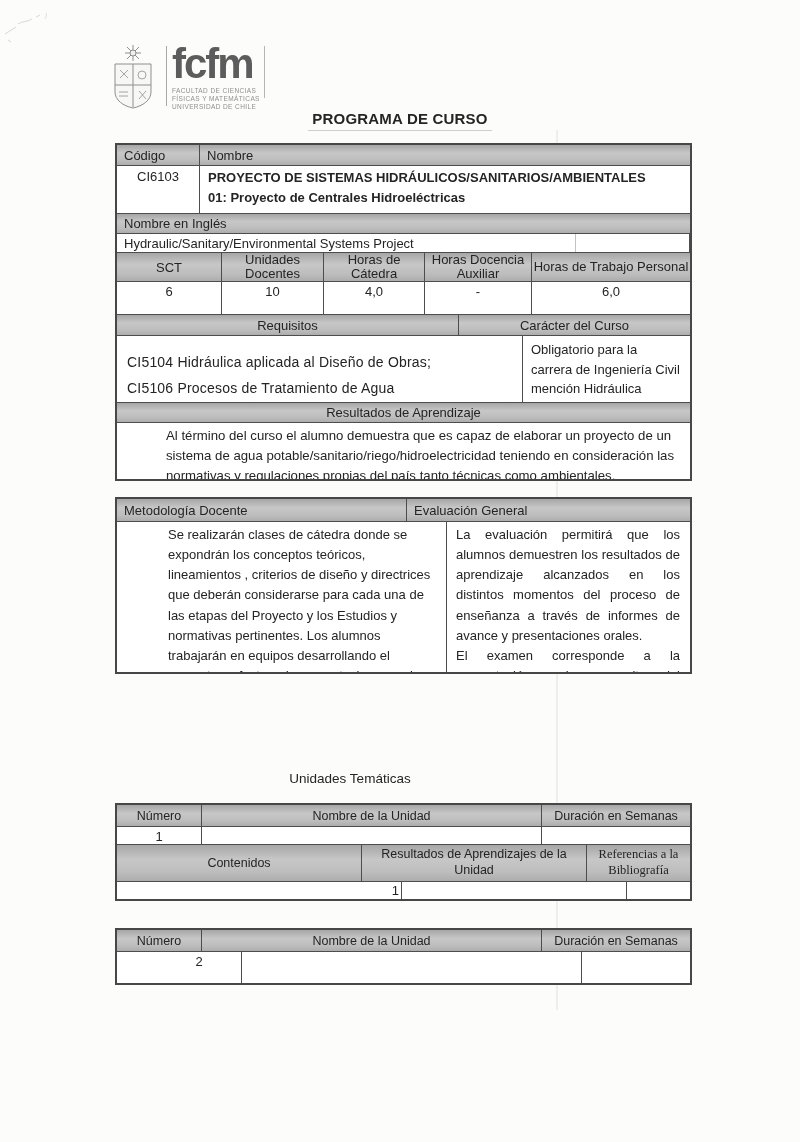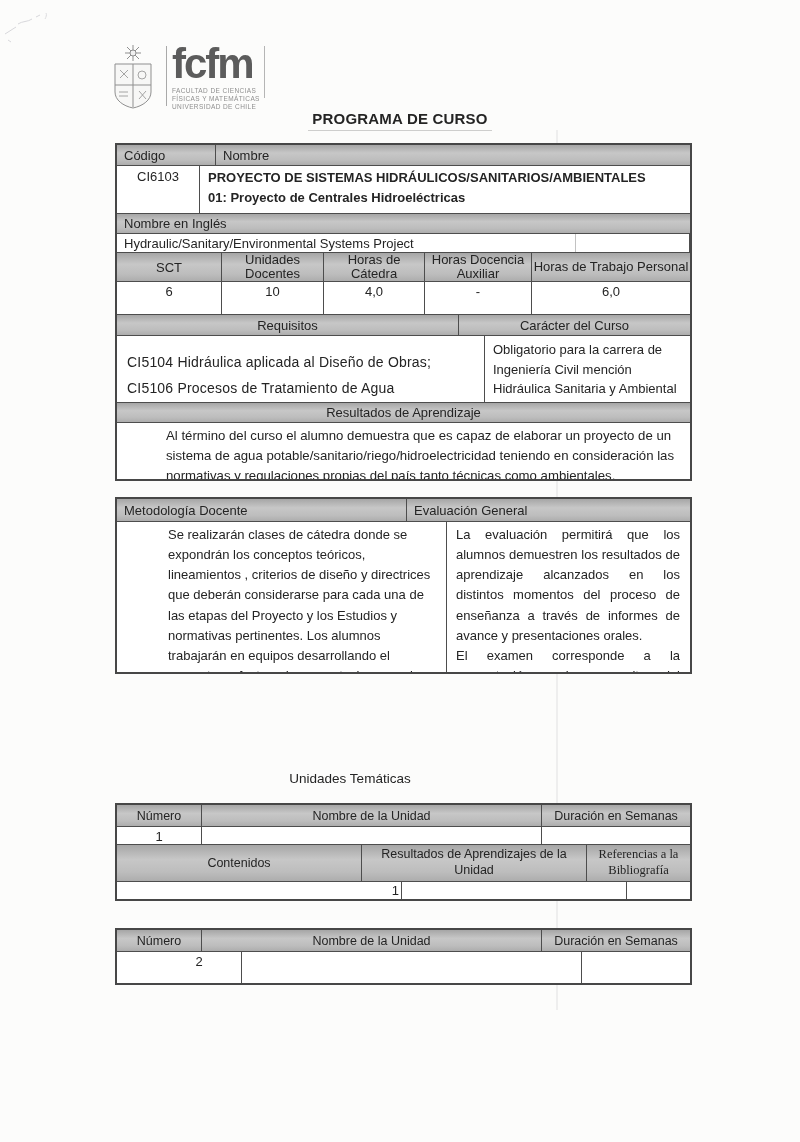--- a/index.html
+++ b/index.html
@@ -94,21 +94,21 @@
     </div>
     <div class="logo-bar-r"></div>
   </div>
 
   <div class="doc-title">
     <span>PROGRAMA DE CURSO</span>
   </div>
 
   <div class="tbl" style="top:143px;">
     <div class="row" style="height:21px;">
-      <div class="cell hdr t padL c" style="width:99px; justify-content:flex-start;">Código</div>
+      <div class="cell hdr t padL c" style="width:83px; justify-content:flex-start;">Código</div>
       <div class="cell hdr t padL" style="flex:1; display:flex; align-items:center;">Nombre</div>
     </div>
     <div class="row" style="height:48px;">
       <div class="cell t code-cell" style="width:83px;">CI6103</div>
       <div class="cell nombre-cell" style="flex:1;">
         <div class="t b">PROYECTO DE SISTEMAS HIDRÁULICOS/SANITARIOS/AMBIENTALES</div>
         <div class="t b">01: Proyecto de Centrales Hidroeléctricas</div>
       </div>
     </div>
     <div class="row" style="height:20px;">
@@ -130,21 +130,21 @@
       <div class="cell t topnum" style="width:102px;">10</div>
       <div class="cell t topnum" style="width:101px;">4,0</div>
       <div class="cell t topnum" style="width:107px;">-</div>
       <div class="cell t topnum" style="flex:1;">6,0</div>
     </div>
     <div class="row" style="height:21px;">
       <div class="cell hdr t c" style="width:342px;">Requisitos</div>
       <div class="cell hdr t c" style="flex:1;">Carácter del Curso</div>
     </div>
     <div class="row" style="height:67px;">
-      <div class="cell req-text" style="width:368px;">
+      <div class="cell req-text" style="width:406px;">
         <div>CI5104 Hidráulica aplicada al Diseño  de Obras;</div>
         <div>CI5106 Procesos de Tratamiento de Agua</div>
       </div>
       <div class="cell car-text" style="flex:1;">Obligatorio para la carrera de Ingeniería Civil mención Hidráulica Sanitaria y Ambiental</div>
     </div>
     <div class="row" style="height:20px;">
       <div class="cell hdr t c" style="flex:1;">Resultados de Aprendizaje</div>
     </div>
     <div class="row" style="height:56px;">
       <div class="cell res-text" style="flex:1;">Al término del curso el alumno demuestra que es capaz de elaborar un proyecto de un sistema de agua potable/sanitario/riego/hidroelectricidad teniendo en consideración las normativas y regulaciones propias del país tanto técnicas como ambientales.</div>

